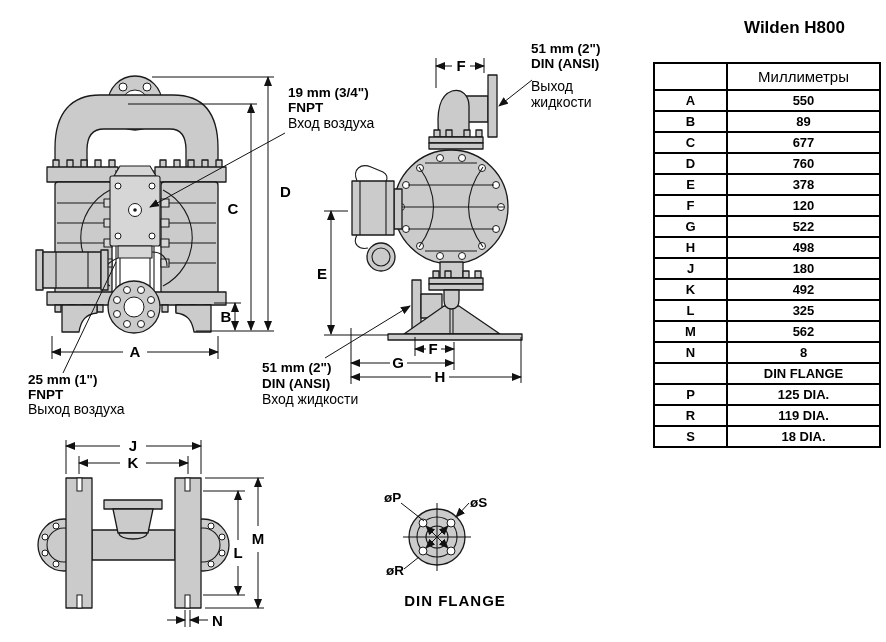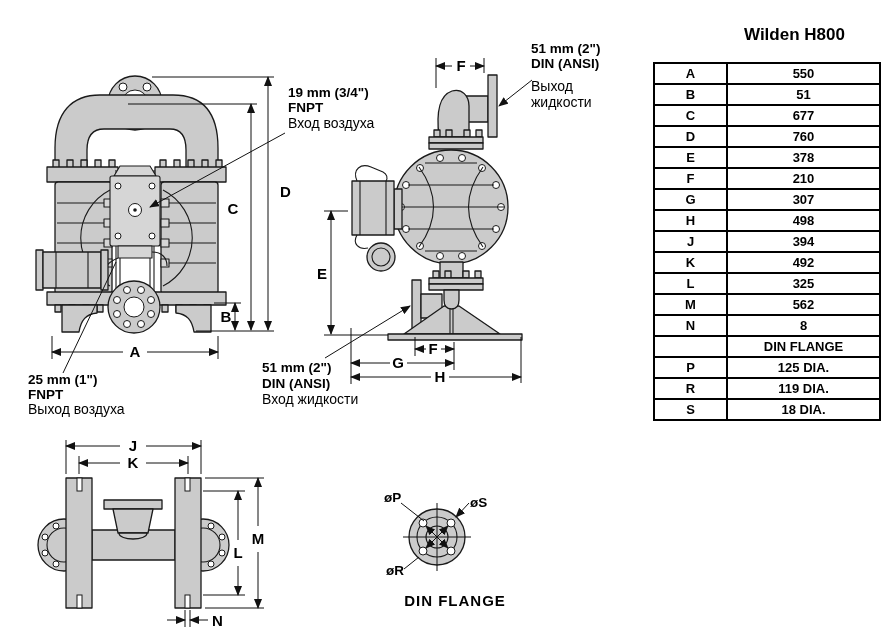--- a/index.html
+++ b/index.html
@@ -1,18 +1,18 @@
 <!DOCTYPE html>
 <html><head>
 <meta charset="utf-8">
 <style>
   html,body{margin:0;padding:0;background:#fff;}
   .canvas{position:relative;width:886px;height:642px;background:#fff;
           font-family:"Liberation Sans",sans-serif;overflow:hidden;}
-  .title{position:absolute;left:744px;top:25px;font-size:17px;font-weight:700;color:#000;}
+  .title{position:absolute;left:744px;top:18px;font-size:17px;font-weight:700;color:#000;}
   .dim-table{position:absolute;left:653px;top:62px;width:228px;border-collapse:collapse;
              table-layout:fixed;}
   .dim-table td{border:2px solid #000;text-align:center;padding:0;color:#000;
                 font-size:13px;font-weight:700;height:19px;line-height:19px;}
   .dim-table tr.hdr td{height:25px;line-height:25px;font-size:15px;font-weight:400;}
   .dim-table .col-key{width:71px;}
   .dim-table tr.section td{font-weight:700;}
   svg text{fill:#000;}
   .dtxt{font:700 15px "Liberation Sans",sans-serif;}
   .atxt-b{font:700 13.5px "Liberation Sans",sans-serif;}
@@ -335,55 +335,59 @@
       <text class="atxt-b" x="470" y="507">øS</text>
       <text class="atxt-b" x="386" y="575">øR</text>
       <text class="cap" x="455" y="606" text-anchor="middle">DIN FLANGE</text>
     </g>
   </svg>
 
   <div class="title">Wilden H800</div>
 
   <table class="dim-table">
     <tbody>
+      <tr class="hdr">
+        <td class="col-key"></td>
+        <td>Миллиметры</td>
+      </tr>
       <tr>
           <td class="col-key">A</td>
           <td>550</td>
         </tr>
       <tr>
           <td class="col-key">B</td>
-          <td>51</td>
+          <td>89</td>
         </tr>
       <tr>
           <td class="col-key">C</td>
           <td>677</td>
         </tr>
       <tr>
           <td class="col-key">D</td>
           <td>760</td>
         </tr>
       <tr>
           <td class="col-key">E</td>
           <td>378</td>
         </tr>
       <tr>
           <td class="col-key">F</td>
-          <td>210</td>
+          <td>120</td>
         </tr>
       <tr>
           <td class="col-key">G</td>
-          <td>307</td>
+          <td>522</td>
         </tr>
       <tr>
           <td class="col-key">H</td>
           <td>498</td>
         </tr>
       <tr>
           <td class="col-key">J</td>
-          <td>394</td>
+          <td>180</td>
         </tr>
       <tr>
           <td class="col-key">K</td>
           <td>492</td>
         </tr>
       <tr>
           <td class="col-key">L</td>
           <td>325</td>
         </tr>
       <tr>

